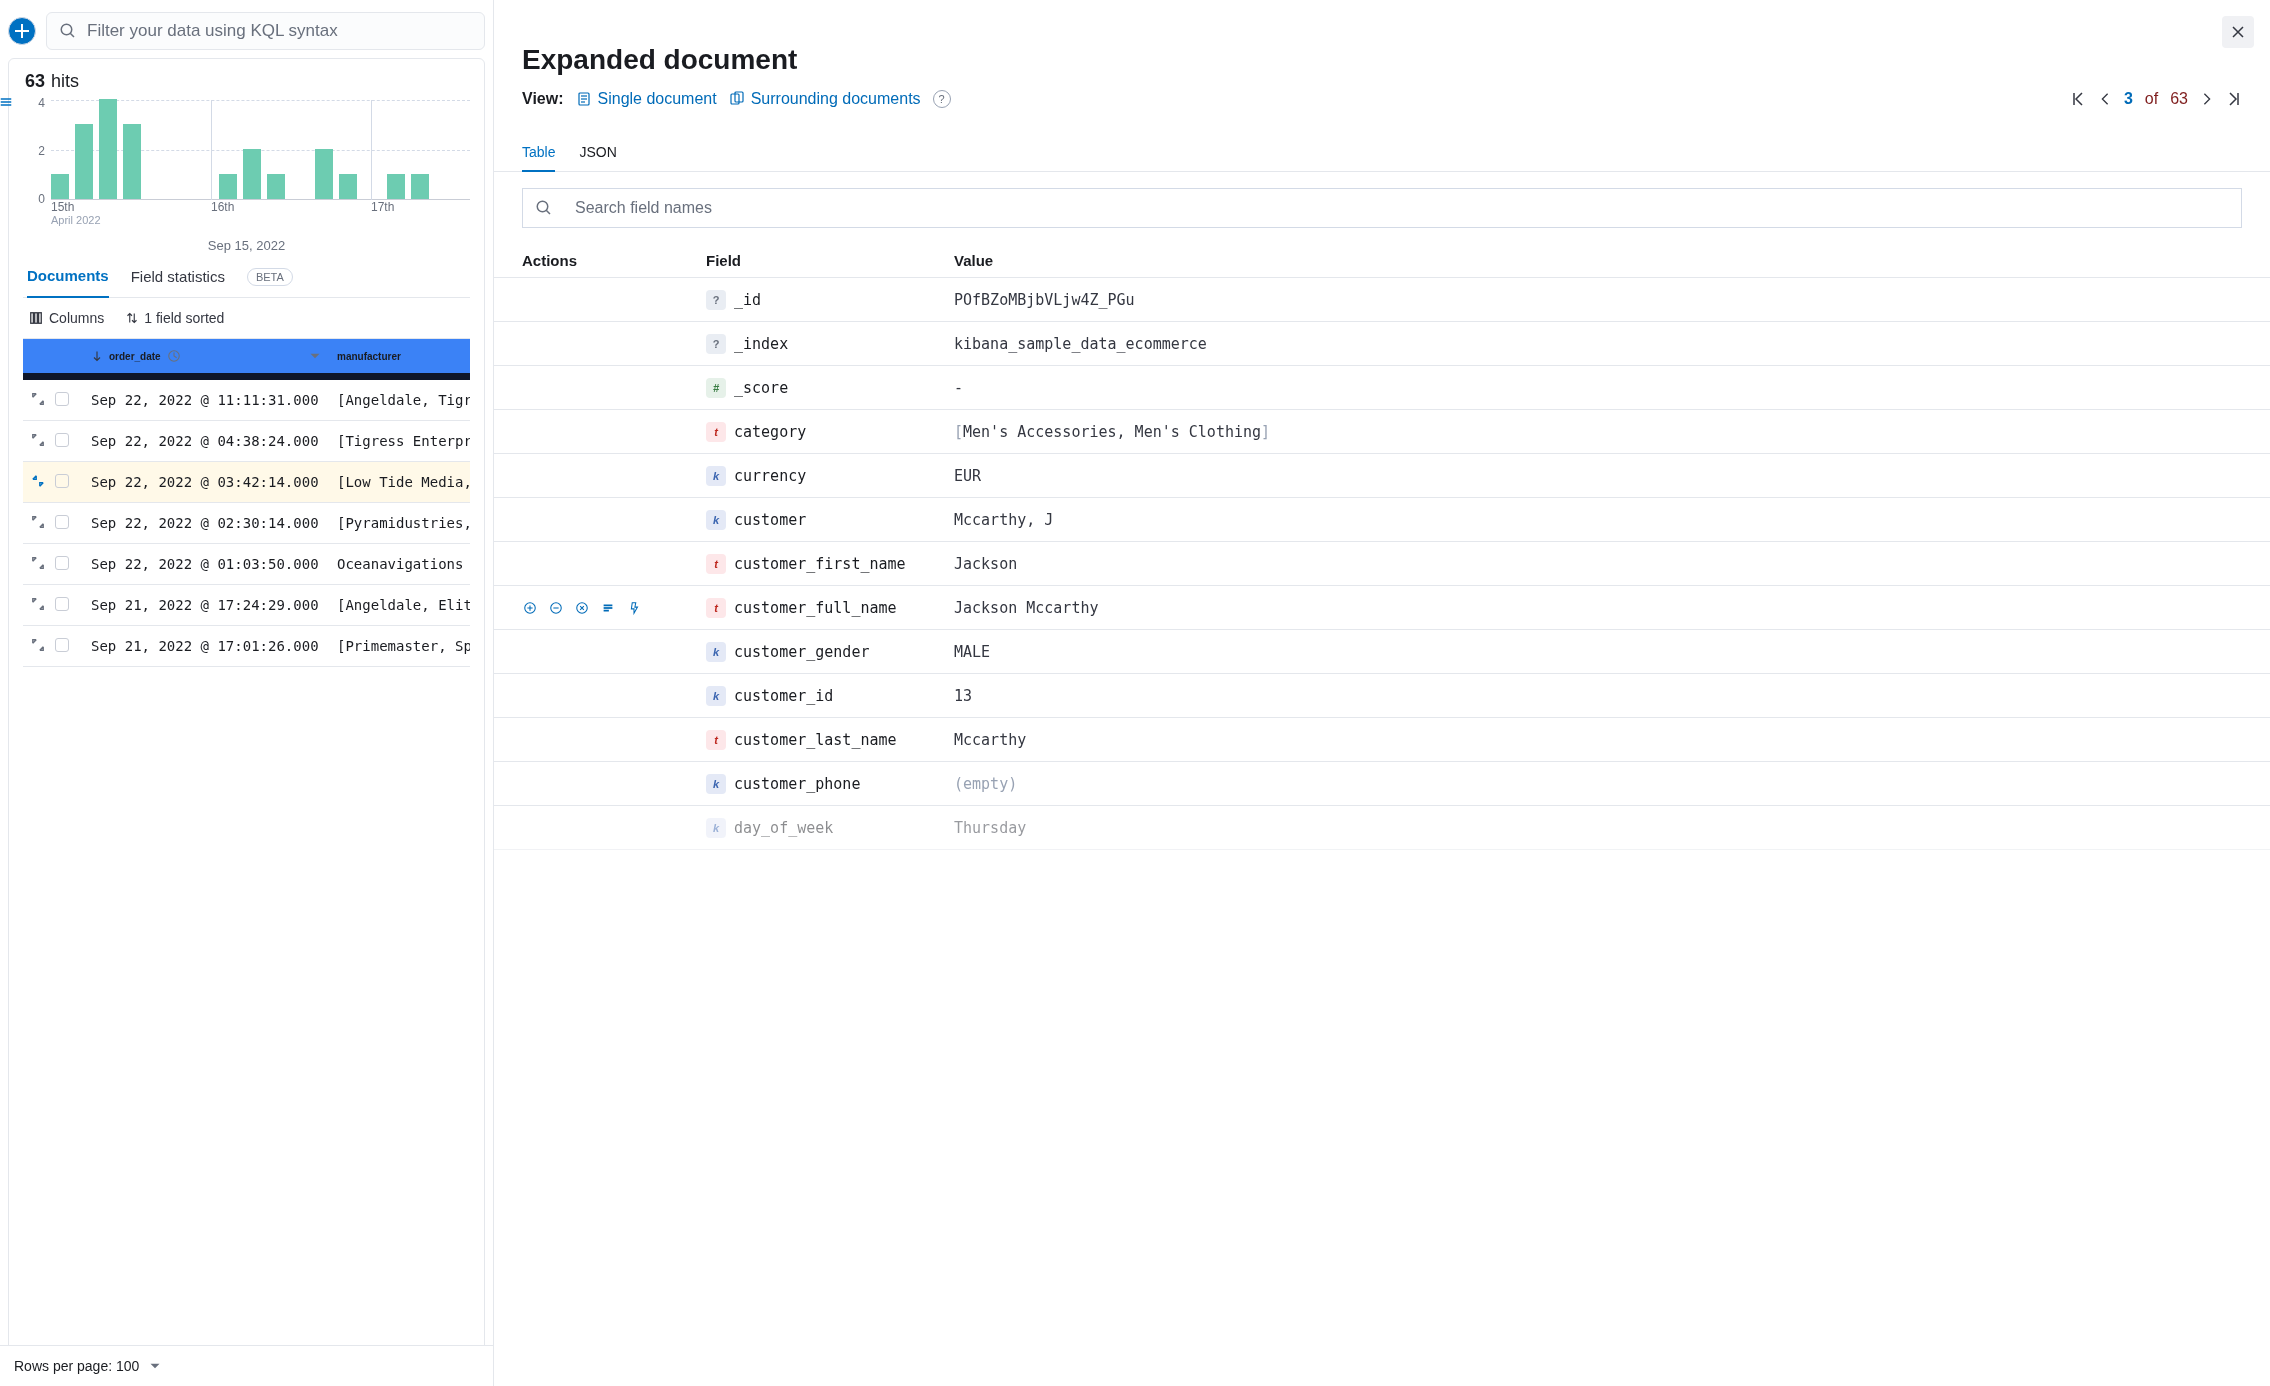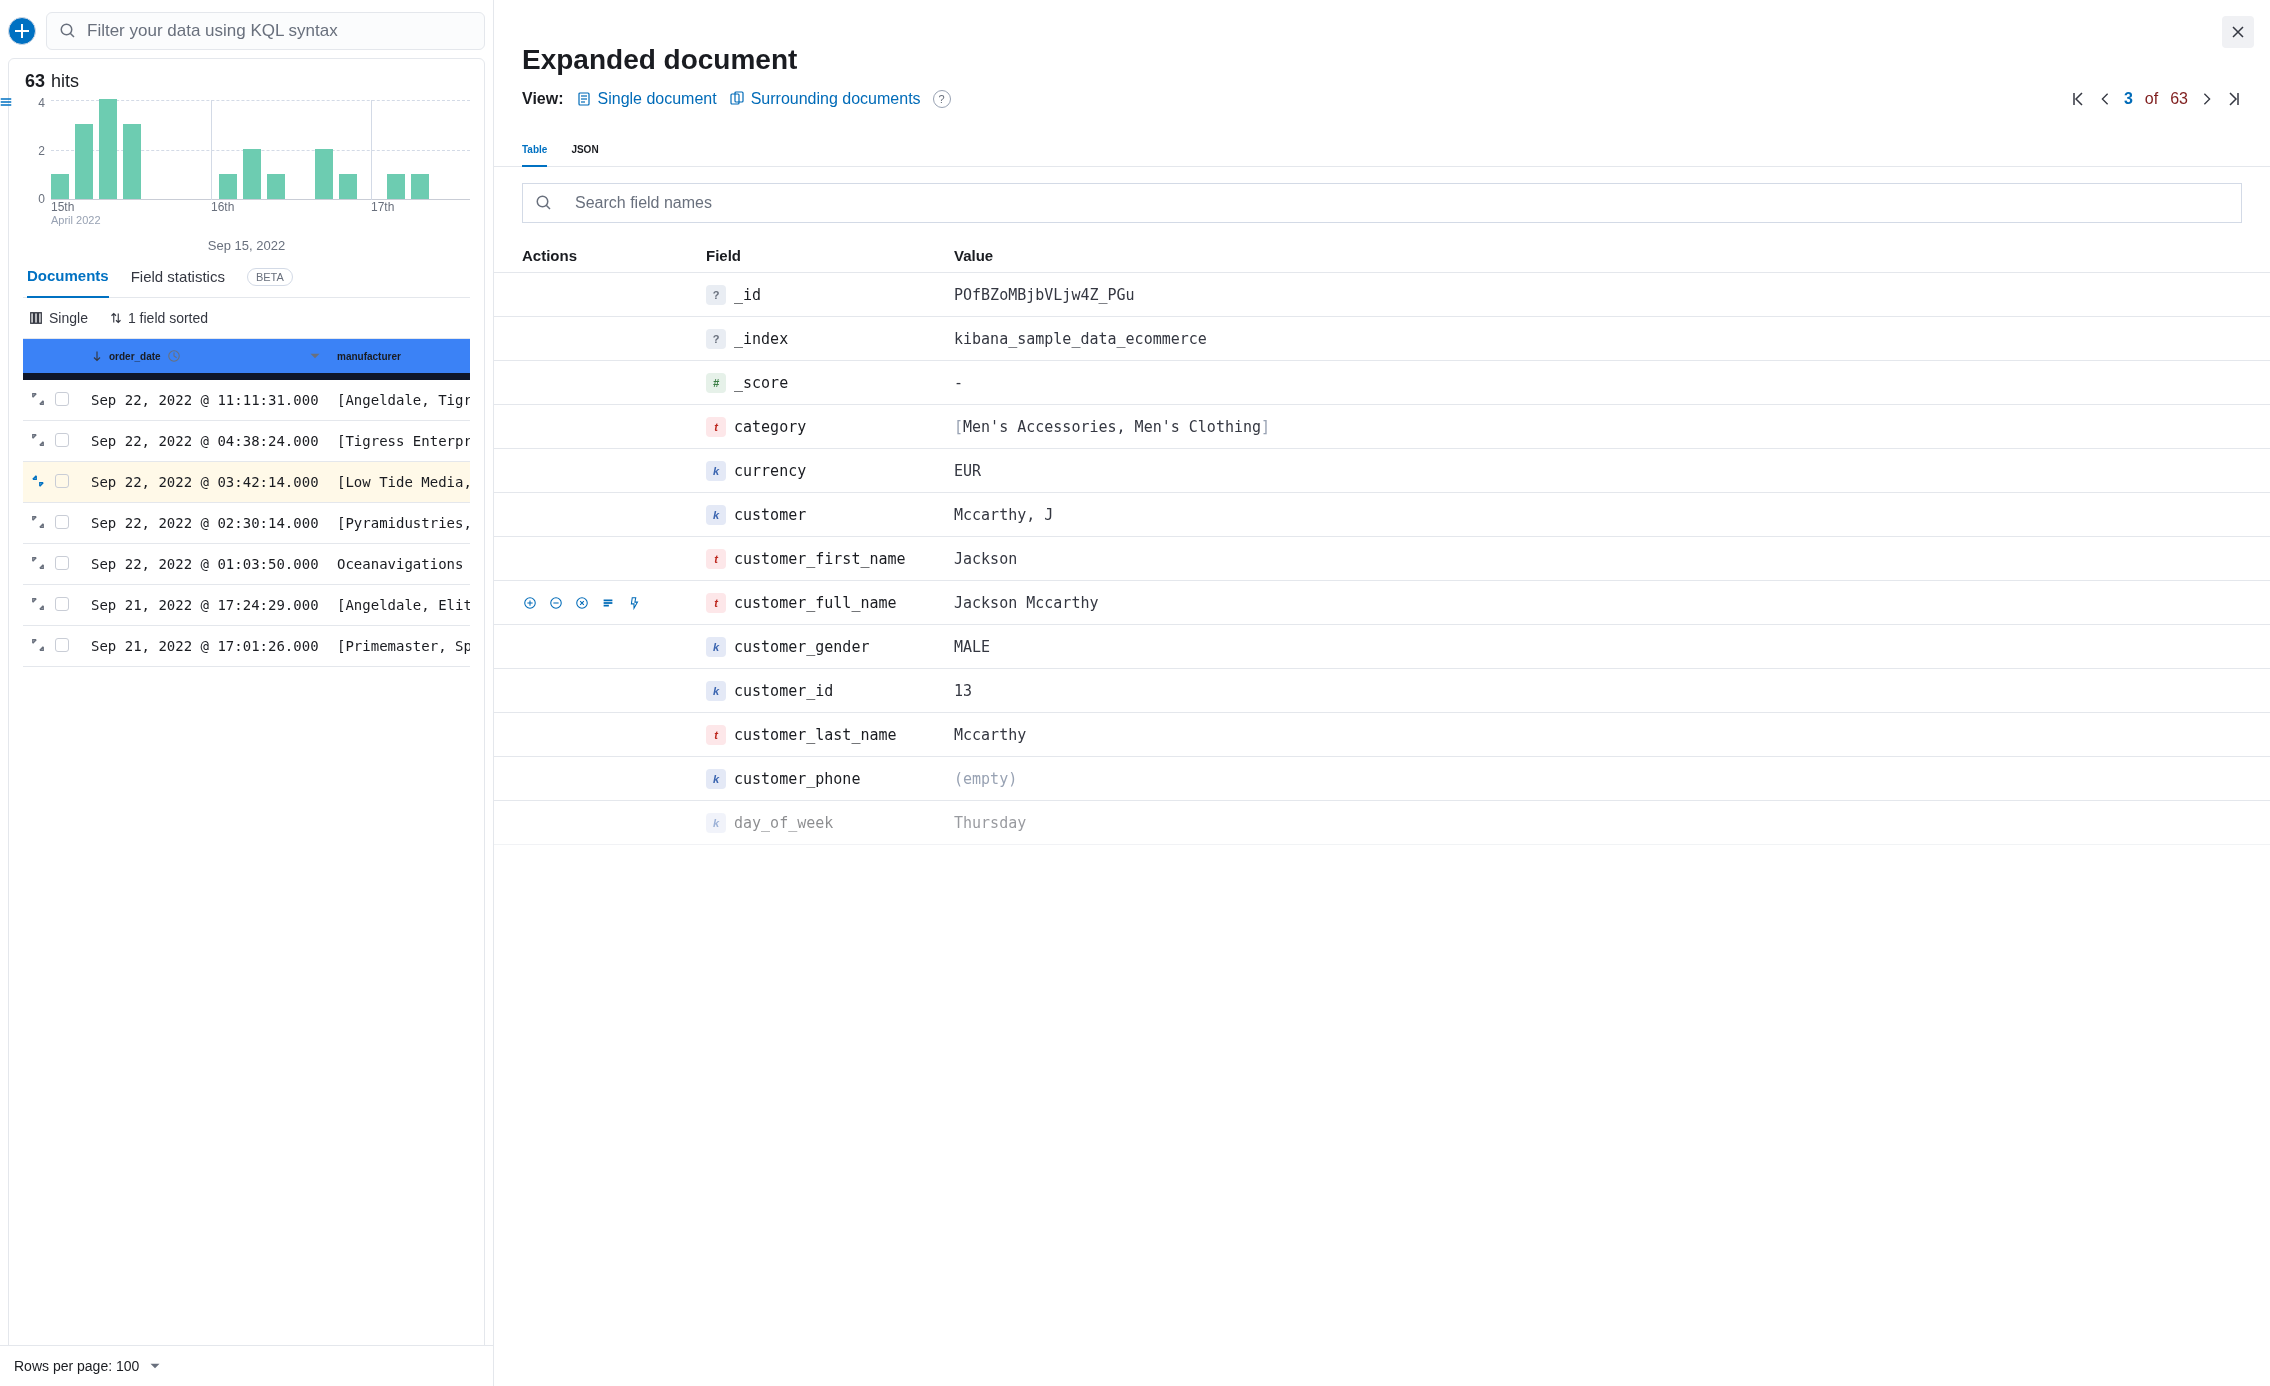--- a/index.html
+++ b/index.html
@@ -53,21 +53,21 @@
 .view-row{display:flex;align-items:center;gap:12px;}
 .view-row .label{font-weight:700;font-size:16px;}
 .view-link{color:#006bb8;font-size:16px;display:flex;align-items:center;gap:6px;cursor:pointer;}
 .view-link svg{stroke:#006bb8;fill:none;}
 .pager{margin-left:auto;display:flex;align-items:center;gap:12px;font-size:16px;}
 .pager .num{color:#006bb8;font-weight:600;}
 .pager .of{color:#7f1d1d;}
 .pager svg{cursor:pointer;}
 .help-icon{width:18px;height:18px;border:1px solid #98a2b3;border-radius:50%;display:flex;align-items:center;justify-content:center;font-size:11px;color:#69707d;}
 .doc-tabs{padding:0 28px;display:flex;gap:24px;border-bottom:1px solid #e4e7ec;margin-top:14px;}
-.doc-tabs .dtab{padding:10px 0;font-size:10px;font-weight:700;cursor:pointer;}
+.doc-tabs .dtab{padding:10px 0;font-size:14px;font-weight:400;cursor:pointer;}
 .doc-tabs .dtab.active{color:#0071c2;border-bottom:2px solid #0071c2;margin-bottom:-1px;}
 .search-fields{margin:16px 28px;border:1px solid #d3dae6;border-radius:0;padding:10px 12px;display:flex;align-items:center;gap:22px;}
 .search-fields .ph{color:#69707d;font-size:16px;}
 .field-head{display:flex;padding:8px 28px;font-size:15px;font-weight:700;border-bottom:1px solid #e4e7ec;}
 .field-head .fa-cell{flex:0 0 184px;}
 .field-head .fb-cell{flex:0 0 248px;}
 .field-head .fc-cell{flex:1;}
 .field-row{display:flex;align-items:center;padding:10px 28px;border-bottom:1px solid #e4e7ec;font-size:15px;min-height:44px;}
 .field-row .fa-cell{flex:0 0 184px;display:flex;align-items:center;gap:8px;}
 .field-row .fb-cell{flex:0 0 248px;display:flex;align-items:center;gap:8px;font-family:"SFMono-Regular",Consolas,monospace;}
@@ -158,21 +158,21 @@
         <div class="beta">BETA</div>
       </div>
 
       <div class="columns-row">
         <div style="display:flex;align-items:center;gap:6px">
           <svg width="14" height="14" viewBox="0 0 16 16" fill="none" stroke="#343741" stroke-width="1.5">
               <rect x="2" y="2" width="3" height="12"></rect>
               <rect x="6.5" y="2" width="3" height="12"></rect>
               <rect x="11" y="2" width="3" height="12"></rect>
             </svg>
-          <span>Single</span>
+          <span>Columns</span>
         </div>
         <div class="sortinfo">
           <svg width="12" height="12" viewBox="0 0 16 16" fill="none" stroke="#343741" stroke-width="1.5">
               <path d="M5 2v12M2 5l3-3 3 3M11 14V2m3 9l-3 3-3-3"></path>
             </svg>
           <span>1 field sorted</span>
         </div>
       </div>
 
       <div class="thead">

